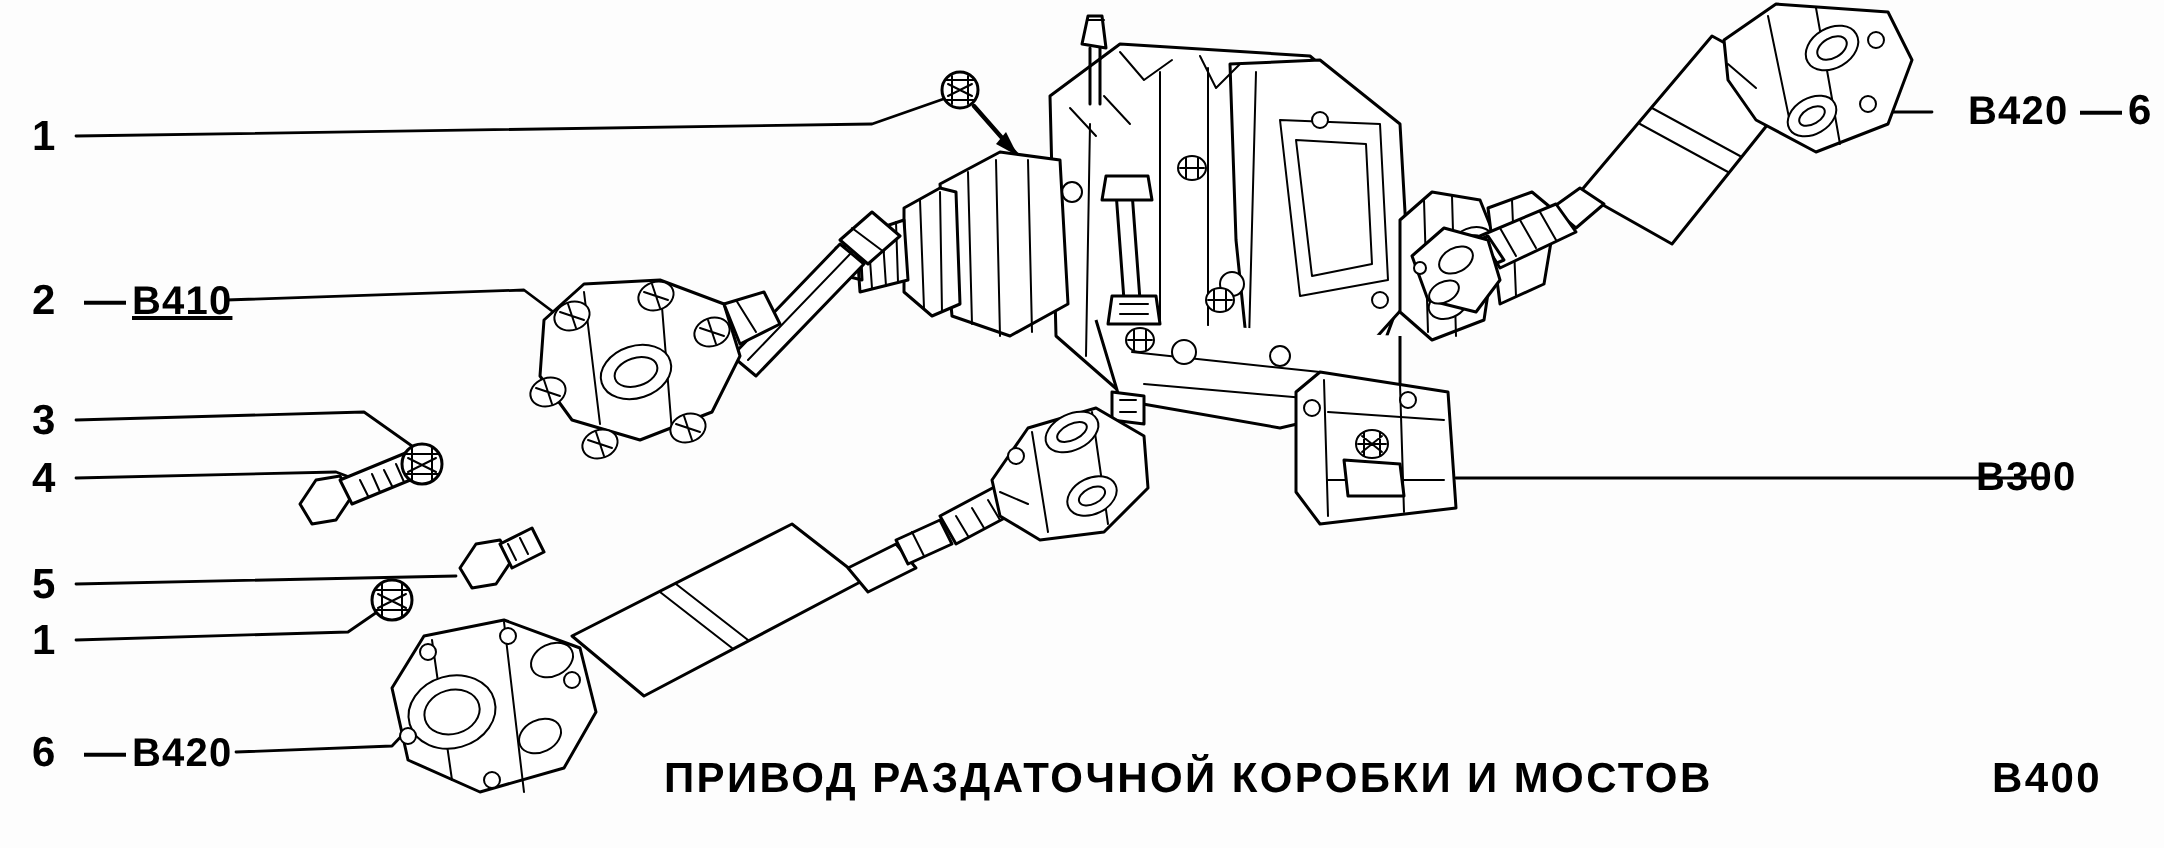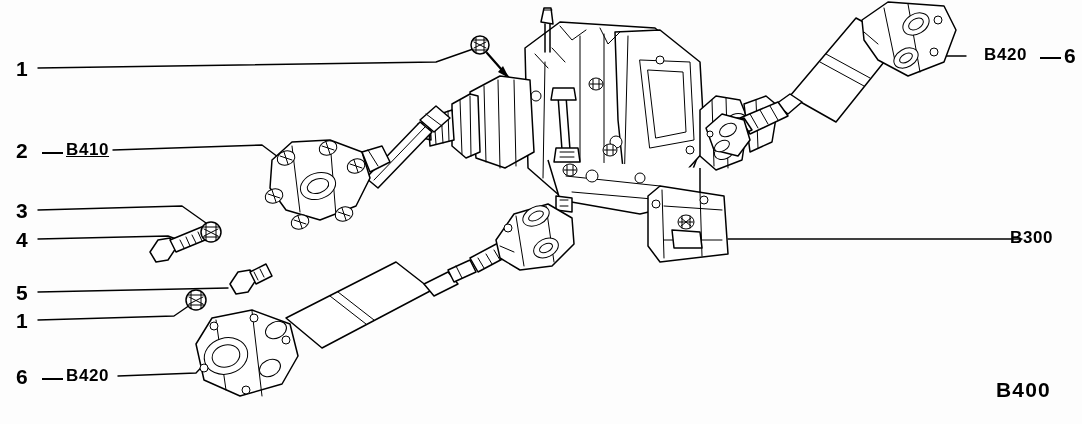--- a/index.html
+++ b/index.html
@@ -24,21 +24,21 @@
   }
   .lbl {
     position: absolute;
     font-family: "Liberation Sans", sans-serif;
     font-weight: bold;
     color: #000000;
     white-space: nowrap;
     line-height: 1;
   }
   .lbl-num { font-size: 21px; }
-  .lbl-code { font-size: 17px; letter-spacing: 0.6px; text-align: center; }
+  .lbl-code { font-size: 20px; letter-spacing: 0.6px; text-align: center; }
   .title {
     position: absolute;
     font-family: "Liberation Sans", sans-serif;
     font-weight: bold;
     font-size: 21px;
     letter-spacing: 1.2px;
     color: #000000;
     white-space: nowrap;
   }
 </style>
@@ -317,17 +317,18 @@
   <div class="lbl lbl-num" style="left:16px; top:310px;">1</div>
 
   <div class="lbl lbl-num" style="left:16px; top:366px;">6</div>
   <div class="lbl lbl-num" style="left:42px; top:366px;">—</div>
   <div class="lbl lbl-code" style="left:66px; top:367px;">B420</div>
 
   <div class="lbl lbl-code" style="left:984px; top:46px;">B420</div>
   <div class="lbl lbl-num" style="left:1040px; top:45px;">—</div>
   <div class="lbl lbl-num" style="left:1064px; top:45px;">6</div>
 
-  <div class="lbl lbl-code" style="left:1010px; top:229px;">B300</div>
-
+  <div class="lbl lbl-code" style="left:988px; top:229px;">B300</div>
+
+  <div class="title" style="left:332px; top:378px;">ПРИВОД   РАЗДАТОЧНОЙ   КОРОБКИ   И   МОСТОВ</div>
   <div class="title" style="left:996px; top:378px;">B400</div>
 
 </div>
 
 </body></html>

